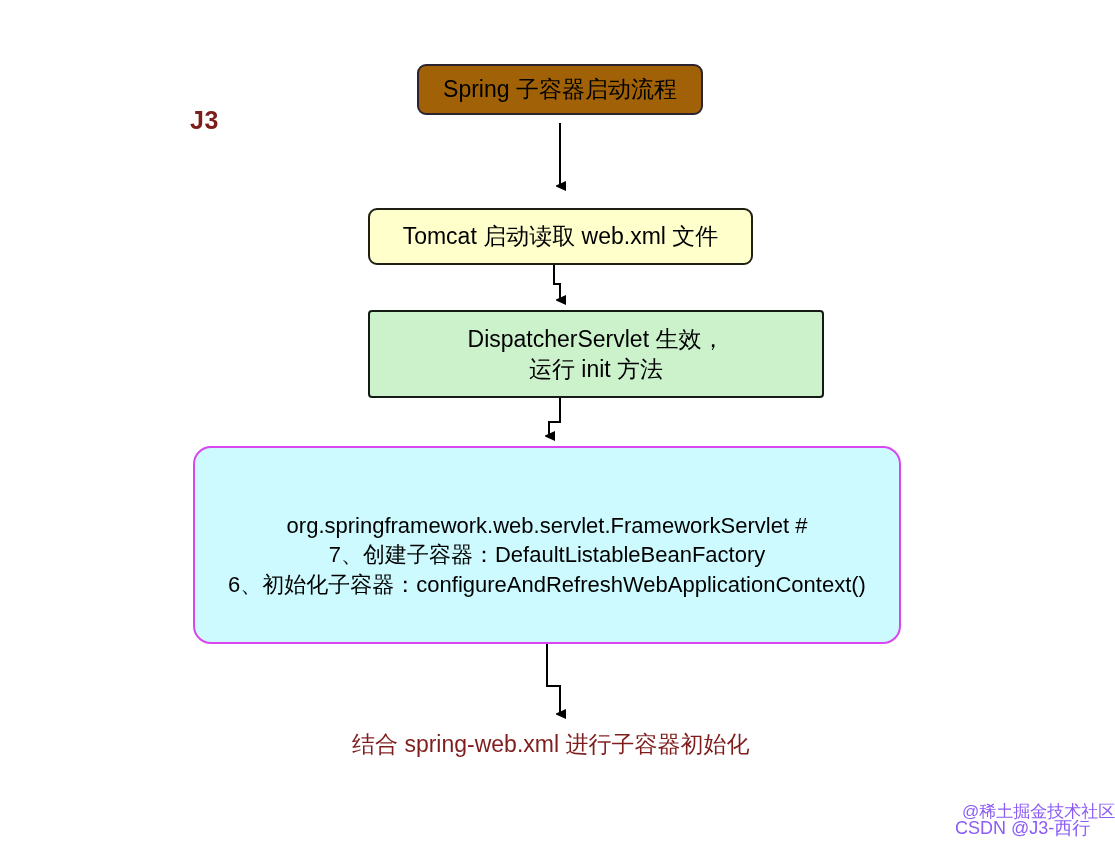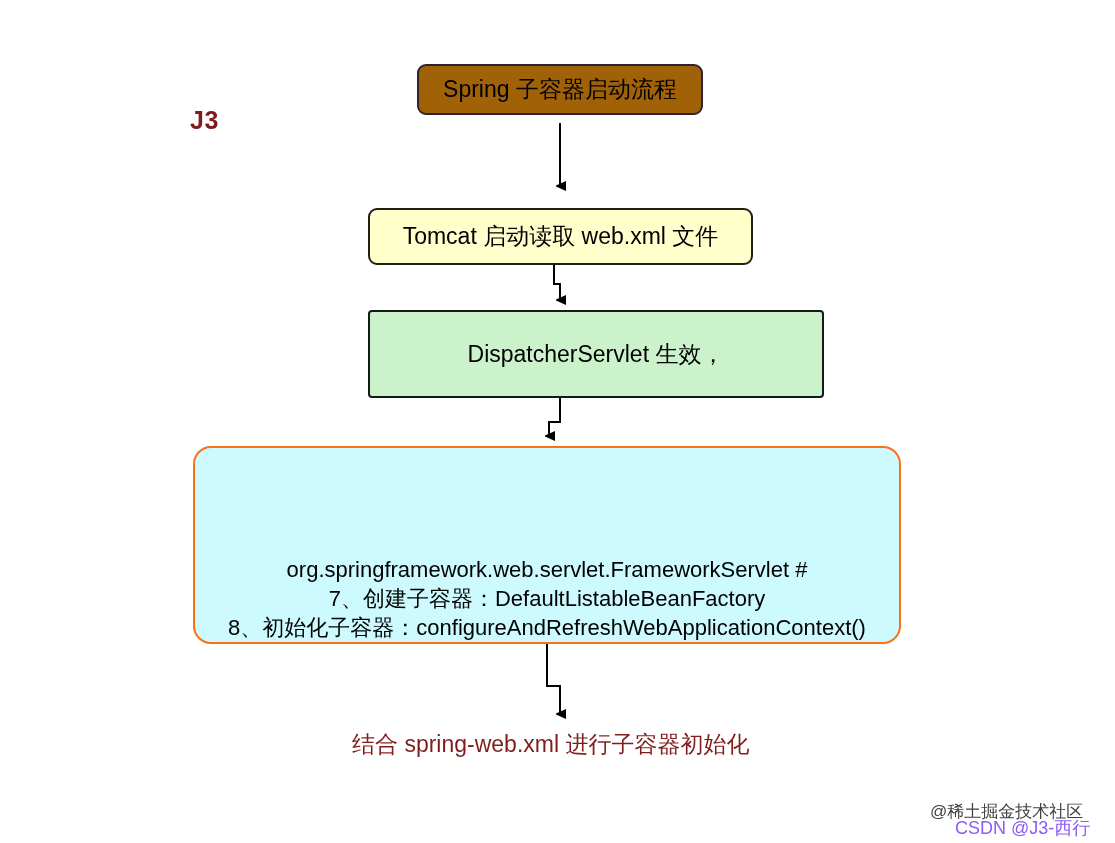--- a/index.html
+++ b/index.html
@@ -60,24 +60,24 @@
     border-radius: 4px;
     font-size: 23px;
     margin-left: 36px;
   }
   .node-framework {
     left: 193px;
     top: 446px;
     width: 708px;
     height: 198px;
     background: #ccfaff;
-    border: 2px solid #f97316;
+    border: 2px solid #d946ef;
     border-radius: 18px;
     font-size: 22px;
-    align-items: flex-end;
+    align-items: center;
     padding-top: 20px;
   }
   .node-framework .lines {
     width: 100%;
   }
   .plain-text {
     position: absolute;
     z-index: 2;
     color: #7f1d1d;
     white-space: nowrap;
@@ -102,23 +102,23 @@
     height: 843px;
     z-index: 1;
   }
   .watermark {
     position: absolute;
     z-index: 3;
     white-space: nowrap;
     font-size: 17px;
   }
   .wm-juejin {
-    left: 930px;
+    left: 962px;
     top: 800px;
-    color: #404040;
+    color: #8b5cf6;
   }
   .wm-csdn {
     left: 955px;
     top: 816px;
     color: #8b5cf6;
     font-size: 18px;
   }
 </style>
 </head>
 <body>
@@ -147,28 +147,29 @@
     <span>Spring 子容器启动流程</span>
   </div>
 
   <div class="node node-tomcat">
     <span>Tomcat 启动读取 web.xml 文件</span>
   </div>
 
   <div class="node node-dispatcher">
     <div class="lines">
       <div>DispatcherServlet 生效，</div>
+      <div>运行 init 方法</div>
     </div>
   </div>
 
   <div class="node node-framework">
     <div class="lines">
       <div>org.springframework.web.servlet.FrameworkServlet #</div>
       <div>7、创建子容器：DefaultListableBeanFactory</div>
-      <div>8、初始化子容器：configureAndRefreshWebApplicationContext()</div>
+      <div>6、初始化子容器：configureAndRefreshWebApplicationContext()</div>
     </div>
   </div>
 
   <div class="plain-text text-bottom">结合 spring-web.xml 进行子容器初始化</div>
 
   <div class="watermark wm-juejin">@稀土掘金技术社区</div>
 
   <div class="watermark wm-csdn">CSDN @J3-西行</div>
 
 </div>

